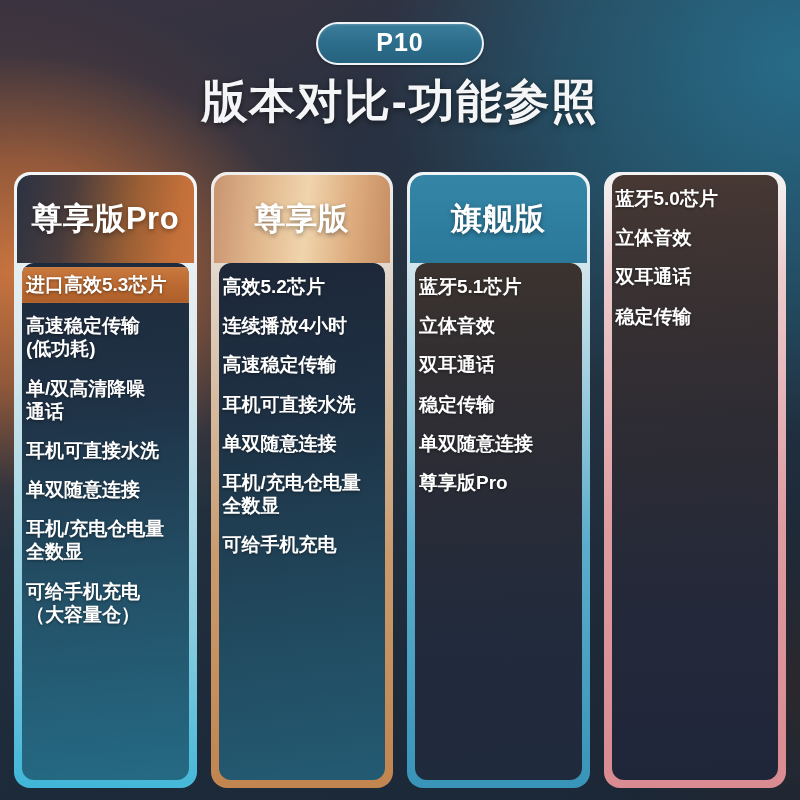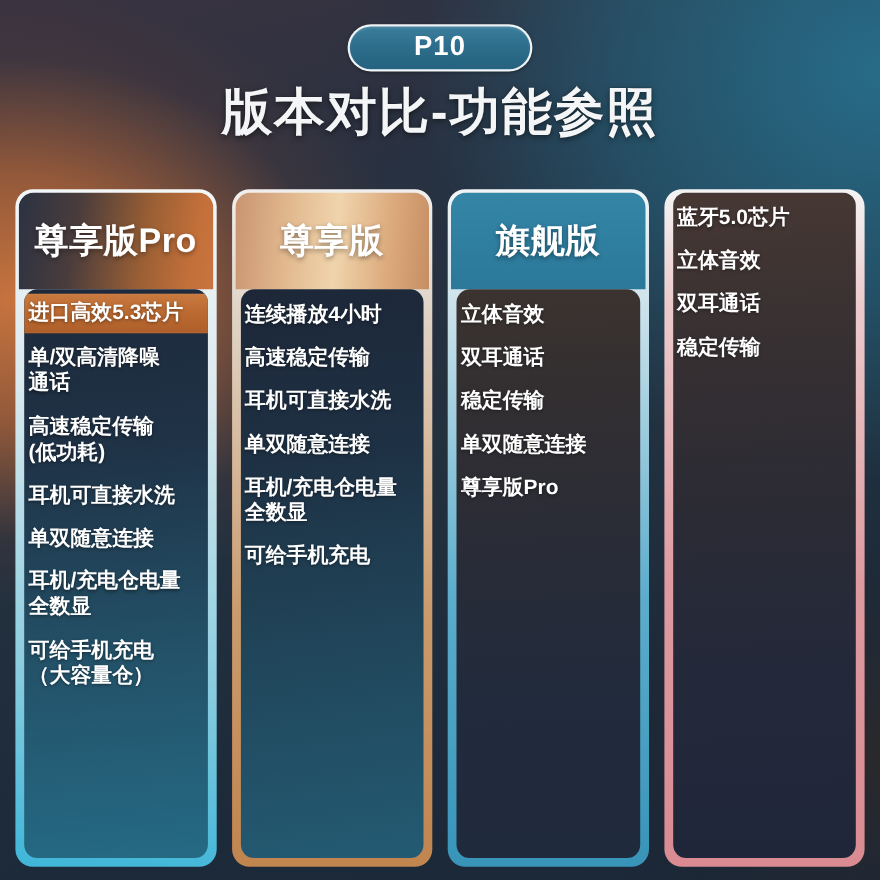--- a/index.html
+++ b/index.html
@@ -184,55 +184,57 @@
   </div>
 
   <div class="cards">
       <div class="card card-1">
         <div class="card-inner">
           <div class="card-head">
             <div class="card-head-text">尊享版Pro</div>
           </div>
           <div class="card-body">
             <div class="feature hl">进口高效5.3芯片</div>
+            <div class="feature">高速稳定传输
+(低功耗)</div>
             <div class="feature">单/双高清降噪
 通话</div>
-            <div class="feature">高速稳定传输
-(低功耗)</div>
             <div class="feature">耳机可直接水洗</div>
             <div class="feature">单双随意连接</div>
             <div class="feature">耳机/充电仓电量
 全数显</div>
             <div class="feature">可给手机充电
 （大容量仓）</div>
           </div>
         </div>
       </div>
       <div class="card card-2">
         <div class="card-inner">
           <div class="card-head">
             <div class="card-head-text">尊享版</div>
           </div>
           <div class="card-body">
+            <div class="feature">高效5.2芯片</div>
             <div class="feature">连续播放4小时</div>
             <div class="feature">高速稳定传输</div>
             <div class="feature">耳机可直接水洗</div>
             <div class="feature">单双随意连接</div>
             <div class="feature">耳机/充电仓电量
 全数显</div>
             <div class="feature">可给手机充电</div>
           </div>
         </div>
       </div>
       <div class="card card-3">
         <div class="card-inner">
           <div class="card-head">
             <div class="card-head-text">旗舰版</div>
           </div>
           <div class="card-body">
+            <div class="feature">蓝牙5.1芯片</div>
             <div class="feature">立体音效</div>
             <div class="feature">双耳通话</div>
             <div class="feature">稳定传输</div>
             <div class="feature">单双随意连接</div>
             <div class="feature">尊享版Pro</div>
           </div>
         </div>
       </div>
       <div class="card card-4">
         <div class="card-inner">

